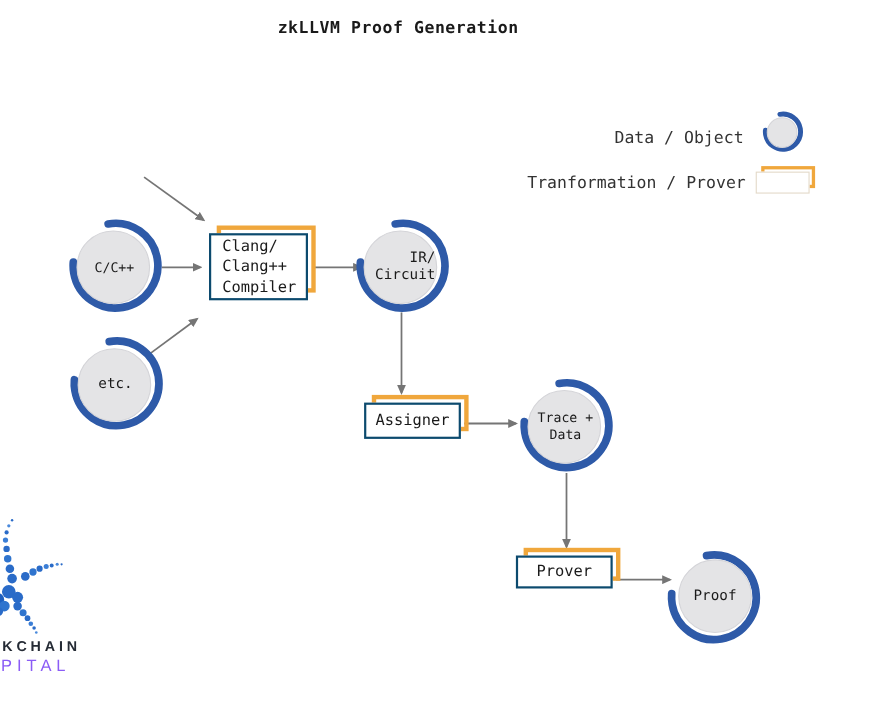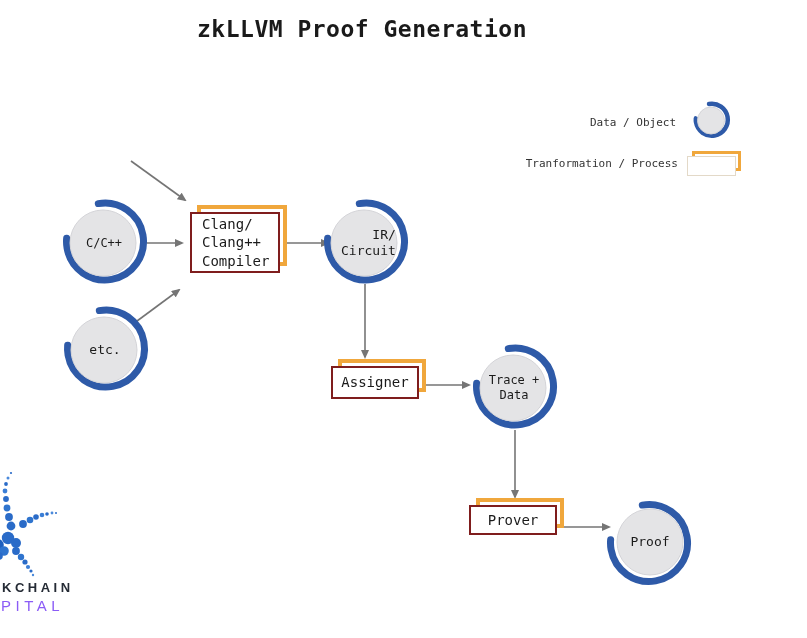--- a/index.html
+++ b/index.html
@@ -2,52 +2,52 @@
 <html><head>
 <meta charset="utf-8">
 <style>
   html,body{margin:0;padding:0;background:#fff;}
   .canvas{
     position:relative;width:807px;height:638px;background:#ffffff;overflow:hidden;
     font-family:"DejaVu Sans Mono","Liberation Mono",monospace;color:#1a1a1a;
   }
   .title{
     position:absolute;left:0;top:16px;width:724px;text-align:center;
-    font-size:23px;font-weight:700;letter-spacing:0.5px;margin:0;
+    font-size:15px;font-weight:700;letter-spacing:0.5px;margin:0;
   }
   
   .arrows{position:absolute;left:0;top:0;pointer-events:none;}
   
   .circle-node{position:absolute;width:92px;height:92px;}
   .circle-node svg{position:absolute;left:0;top:0;}
   .circle-label{
     position:absolute;inset:0;display:flex;align-items:center;justify-content:center;
     font-size:13px;line-height:1.25;text-align:center;white-space:pre-line;
   }
   .node-rust{left:58px;top:91px;}
   .node-cpp{left:58px;top:197px;}  .node-cpp .circle-label{font-size:12px;}
   .node-etc{left:59px;top:304px;}
   .node-ir{left:319px;top:197px;}  .node-ir .circle-label{font-size:13px;text-align:right;padding-left:22px;justify-content:flex-start;}
   .node-trace{left:468px;top:342px;} .node-trace .circle-label{font-size:12px;}
   .node-proof{left:604px;top:496px;}
   
   .process-box{position:absolute;}
   .box-offset{position:absolute;left:7px;right:-7px;top:-7px;bottom:7px;border:4px solid #F0A73C;}
   .box-front{
-    position:absolute;inset:0;background:#ffffff;border:2px solid #7f1d1d;
+    position:absolute;inset:0;background:#ffffff;border:2px solid #0c4a6e;
     display:flex;align-items:center;justify-content:center;
     font-size:14px;line-height:1.3;white-space:pre-line;
   }
   .box-compiler{left:190px;top:212px;width:90px;height:61px;}
   .box-compiler .box-front{justify-content:flex-start;padding-left:10px;}
   .box-assigner{left:331px;top:366px;width:88px;height:33px;}
   .box-prover{left:469px;top:505px;width:88px;height:30px;}
   
   .legend-label{
-    position:absolute;font-size:11px;color:#333;white-space:nowrap;text-align:center;
+    position:absolute;font-size:15px;color:#333;white-space:nowrap;text-align:center;
   }
   .legend-label-data{right:131px;top:116px;}
   .legend-label-process{right:129px;top:157px;}
   .legend-circle{position:absolute;left:689px;top:99px;width:44px;height:44px;}
   .legend-box{position:absolute;left:687px;top:156px;width:49px;height:20px;}
   .legend-box .box-offset{left:5px;right:-5px;top:-5px;bottom:5px;border-width:3px;}
   .legend-box .box-front{border:1px solid #e3d9c8;}
   
   .logo{position:absolute;left:0;top:468px;width:110px;height:160px;}
   .logo svg{position:absolute;left:-15px;top:0;}
@@ -146,21 +146,21 @@
   </div>
 
   <div class="legend-label legend-label-data">Data / Object</div>
   <div class="legend-circle">
     <svg width="44" height="44" viewBox="0 0 44 44">
       <circle cx="22.8" cy="20.7" r="16" fill="none" stroke="#2E5AA8" stroke-width="4.5" pathLength="360" stroke-dasharray="285 75" stroke-linecap="round" transform="rotate(-100 22.8 20.7)"></circle>
       <circle cx="22" cy="21.5" r="13.5" fill="#E4E4E6" stroke="#D4D4D8" stroke-width="1"></circle>
     </svg>
   </div>
 
-  <div class="legend-label legend-label-process">Tranformation / Process</div>
+  <div class="legend-label legend-label-process">Tranformation / Prover</div>
   <div class="process-box legend-box">
     <div class="box-offset"></div>
     <div class="box-front"></div>
   </div>
 
   <div class="logo">
     <svg width="80" height="115" viewBox="0 0 80 115">
       <g fill="#2A6BC8">
 
         <circle cx="23" cy="70" r="6.2"></circle>

